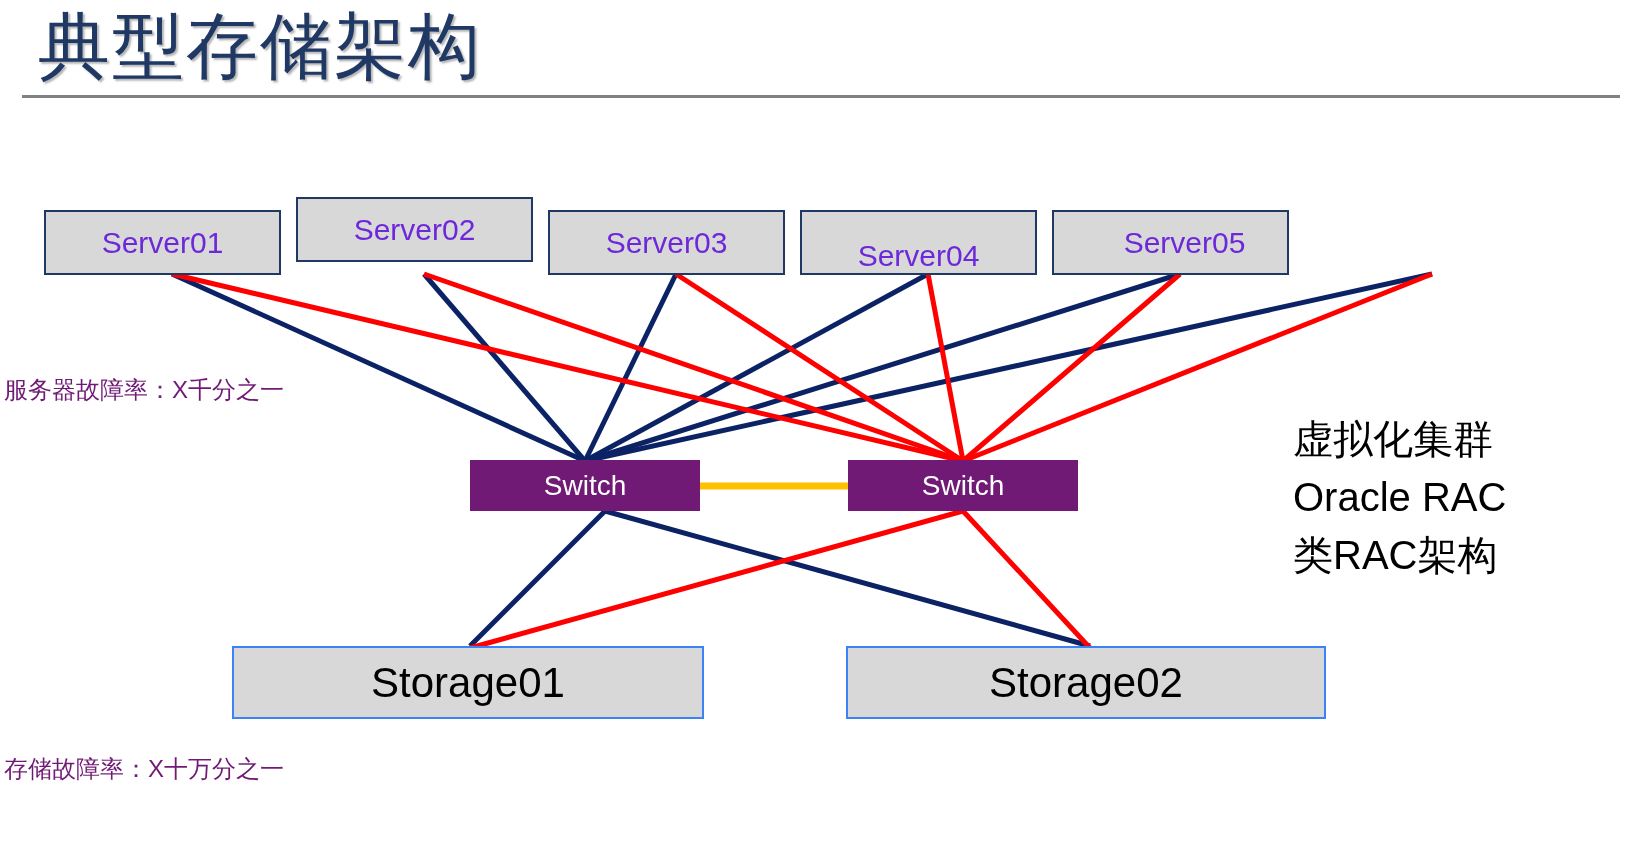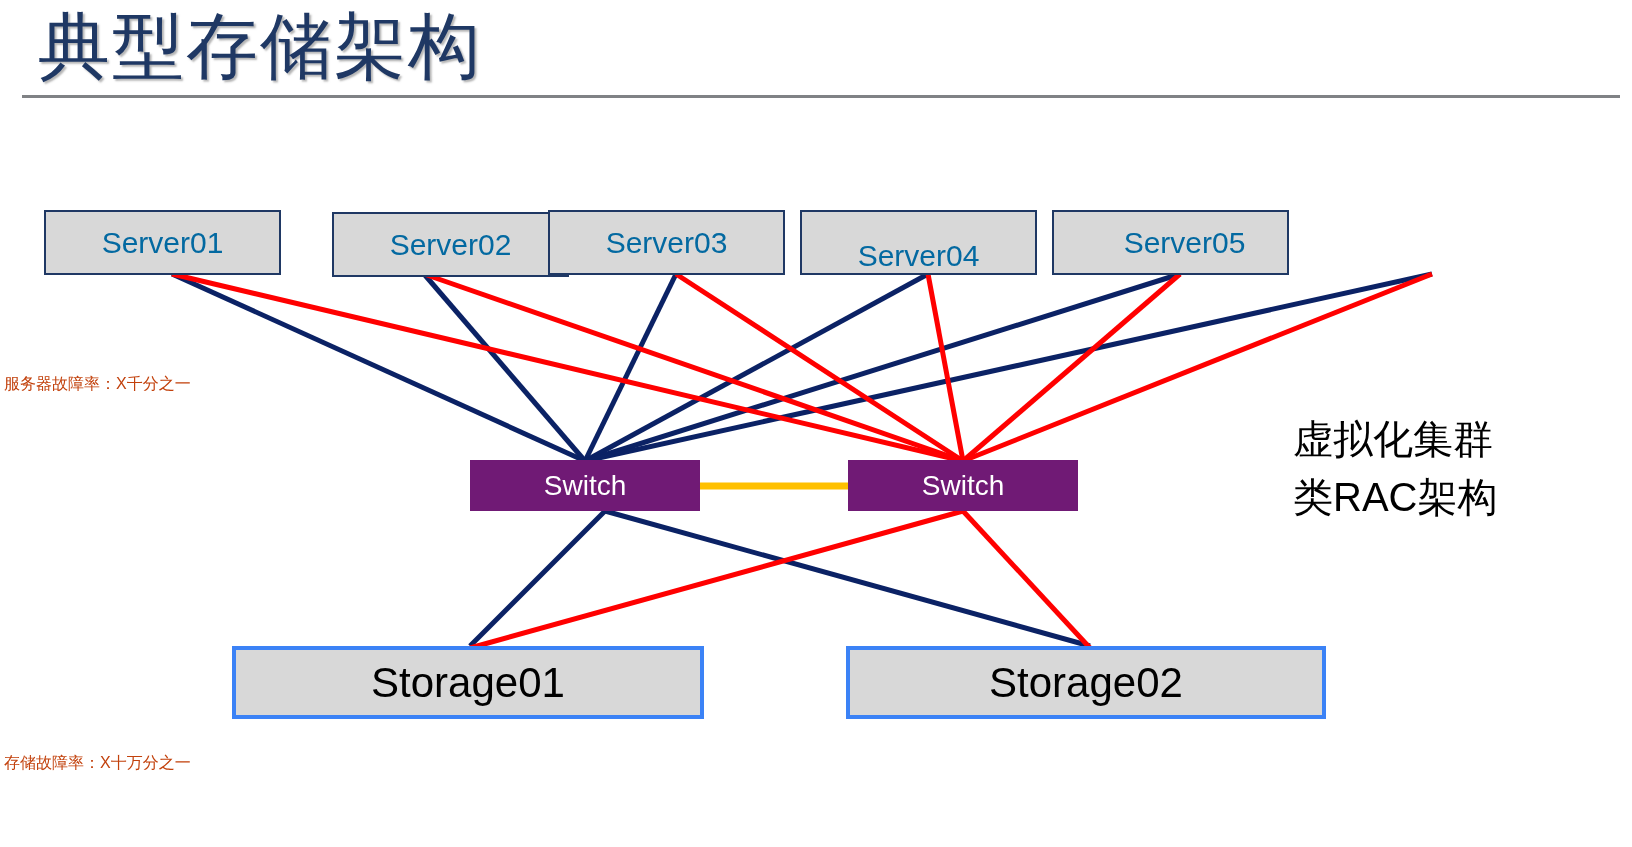--- a/index.html
+++ b/index.html
@@ -56,41 +56,41 @@
     box-sizing: border-box;
     display: flex;
     align-items: center;
     justify-content: center;
   }
   .server-node {
     background: #d8d8d8;
     border: 2px solid #1f3864;
     height: 65px;
     font-size: 30px;
-    color: #0369a1;
+    color: #6d28d9;
   }
   .storage-node {
     background: #d8d8d8;
-    border: 4px solid #3b82f6;
+    border: 2px solid #3b82f6;
     height: 73px;
     font-size: 42px;
     color: #000000;
   }
   .switch-node {
     background: #701a75;
     height: 51px;
     font-size: 28px;
     color: #ffffff;
   }
 
   
   .annotation {
     position: absolute;
-    font-size: 16px;
-    color: #c2410c;
+    font-size: 24px;
+    color: #701a75;
     white-space: nowrap;
   }
   #cluster-note {
     position: absolute;
     left: 1285px;
     top: 406px;
     font-size: 40px;
     line-height: 50px;
     color: #000000;
     white-space: nowrap;
@@ -134,21 +134,21 @@
 
     <g stroke="#ff0000" stroke-width="5" fill="none">
       <line x1="963" y1="511" x2="470" y2="648"></line>
       <line x1="963" y1="511" x2="1090" y2="648"></line>
     </g>
   </svg>
 
   <div class="node server-node" style="left:44px; top:210px; width:237px;">
     <span>Server01</span>
   </div>
-  <div class="node server-node" style="left:296px; top:212px; width:237px;margin-left:36px;">
+  <div class="node server-node" style="left:296px; top:197px; width:237px;">
     <span>Server02</span>
   </div>
   <div class="node server-node" style="left:548px; top:210px; width:237px;">
     <span>Server03</span>
   </div>
   <div class="node server-node" style="left:800px; top:210px; width:237px;align-items:flex-end;">
     <span>Server04</span>
   </div>
   <div class="node server-node" style="left:1052px; top:210px; width:237px;padding-left:28px;">
     <span>Server05</span>
@@ -167,16 +167,17 @@
   <div class="node storage-node" style="left:846px; top:646px; width:480px;align-items:center;">
     <span>Storage02</span>
   </div>
 
   <div class="annotation" style="left:4px; top:374px;">服务器故障率：X千分之一</div>
 
   <div class="annotation" style="left:4px; top:753px;">存储故障率：X十万分之一</div>
 
   <div id="cluster-note">
     <div>虚拟化集群</div>
+    <div>Oracle RAC</div>
     <div>类RAC架构</div>
   </div>
 
 </div>
 
 </body></html>

